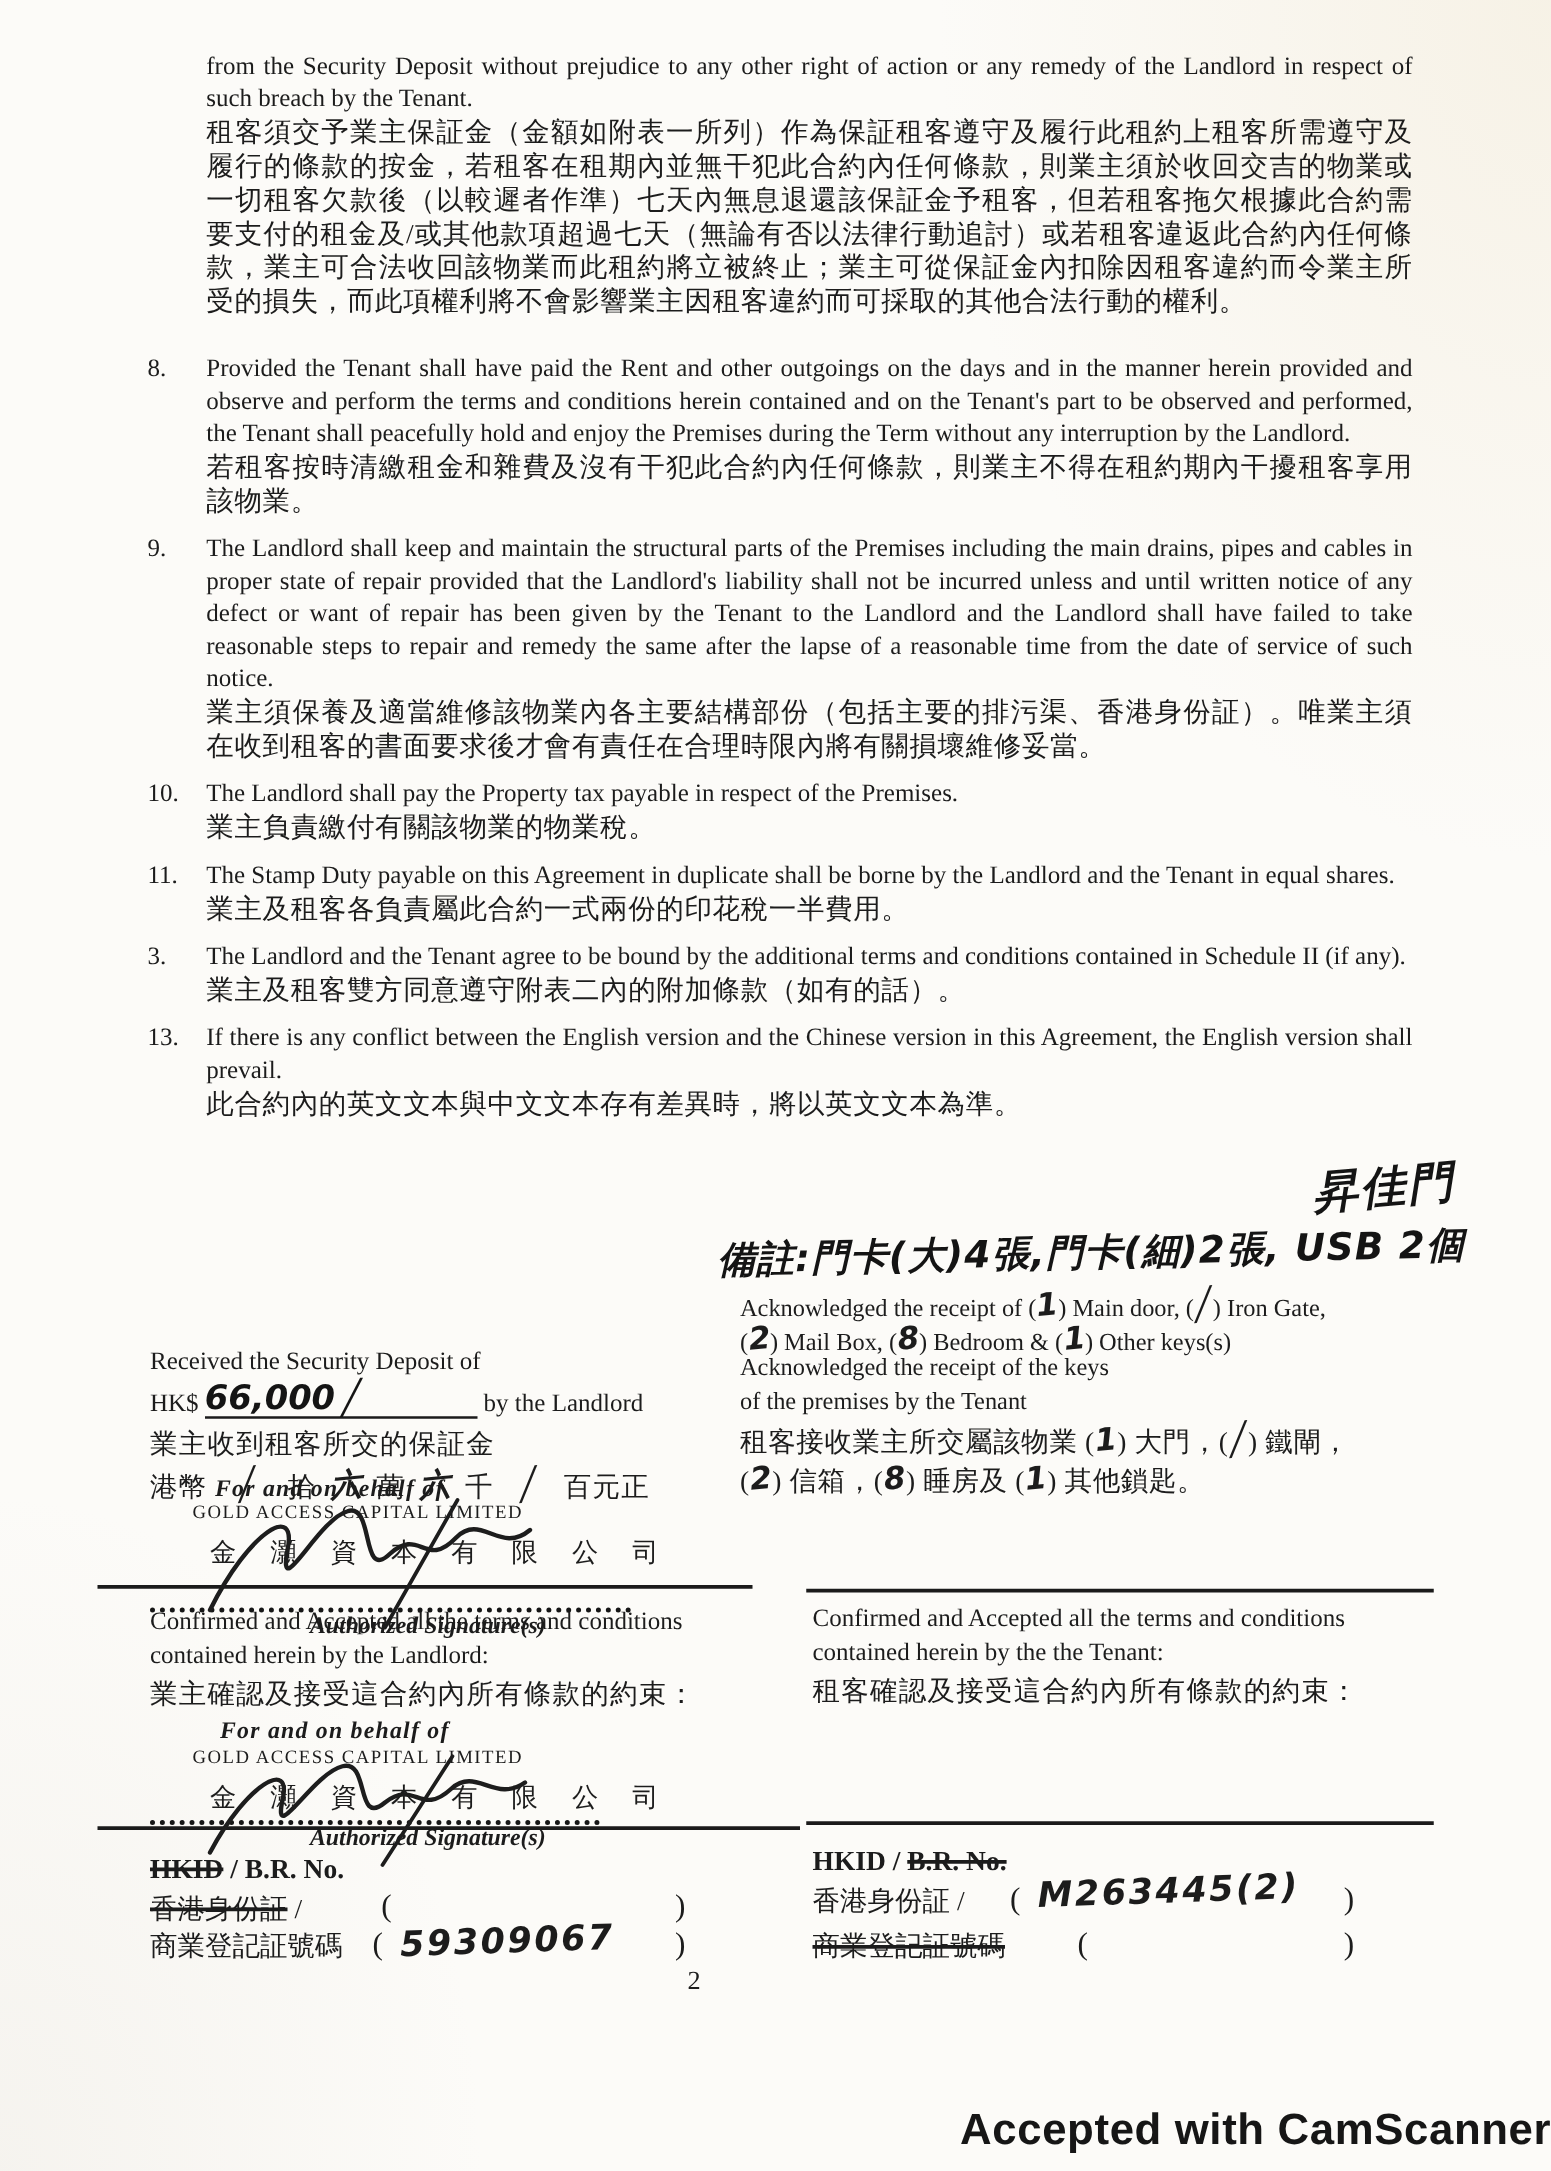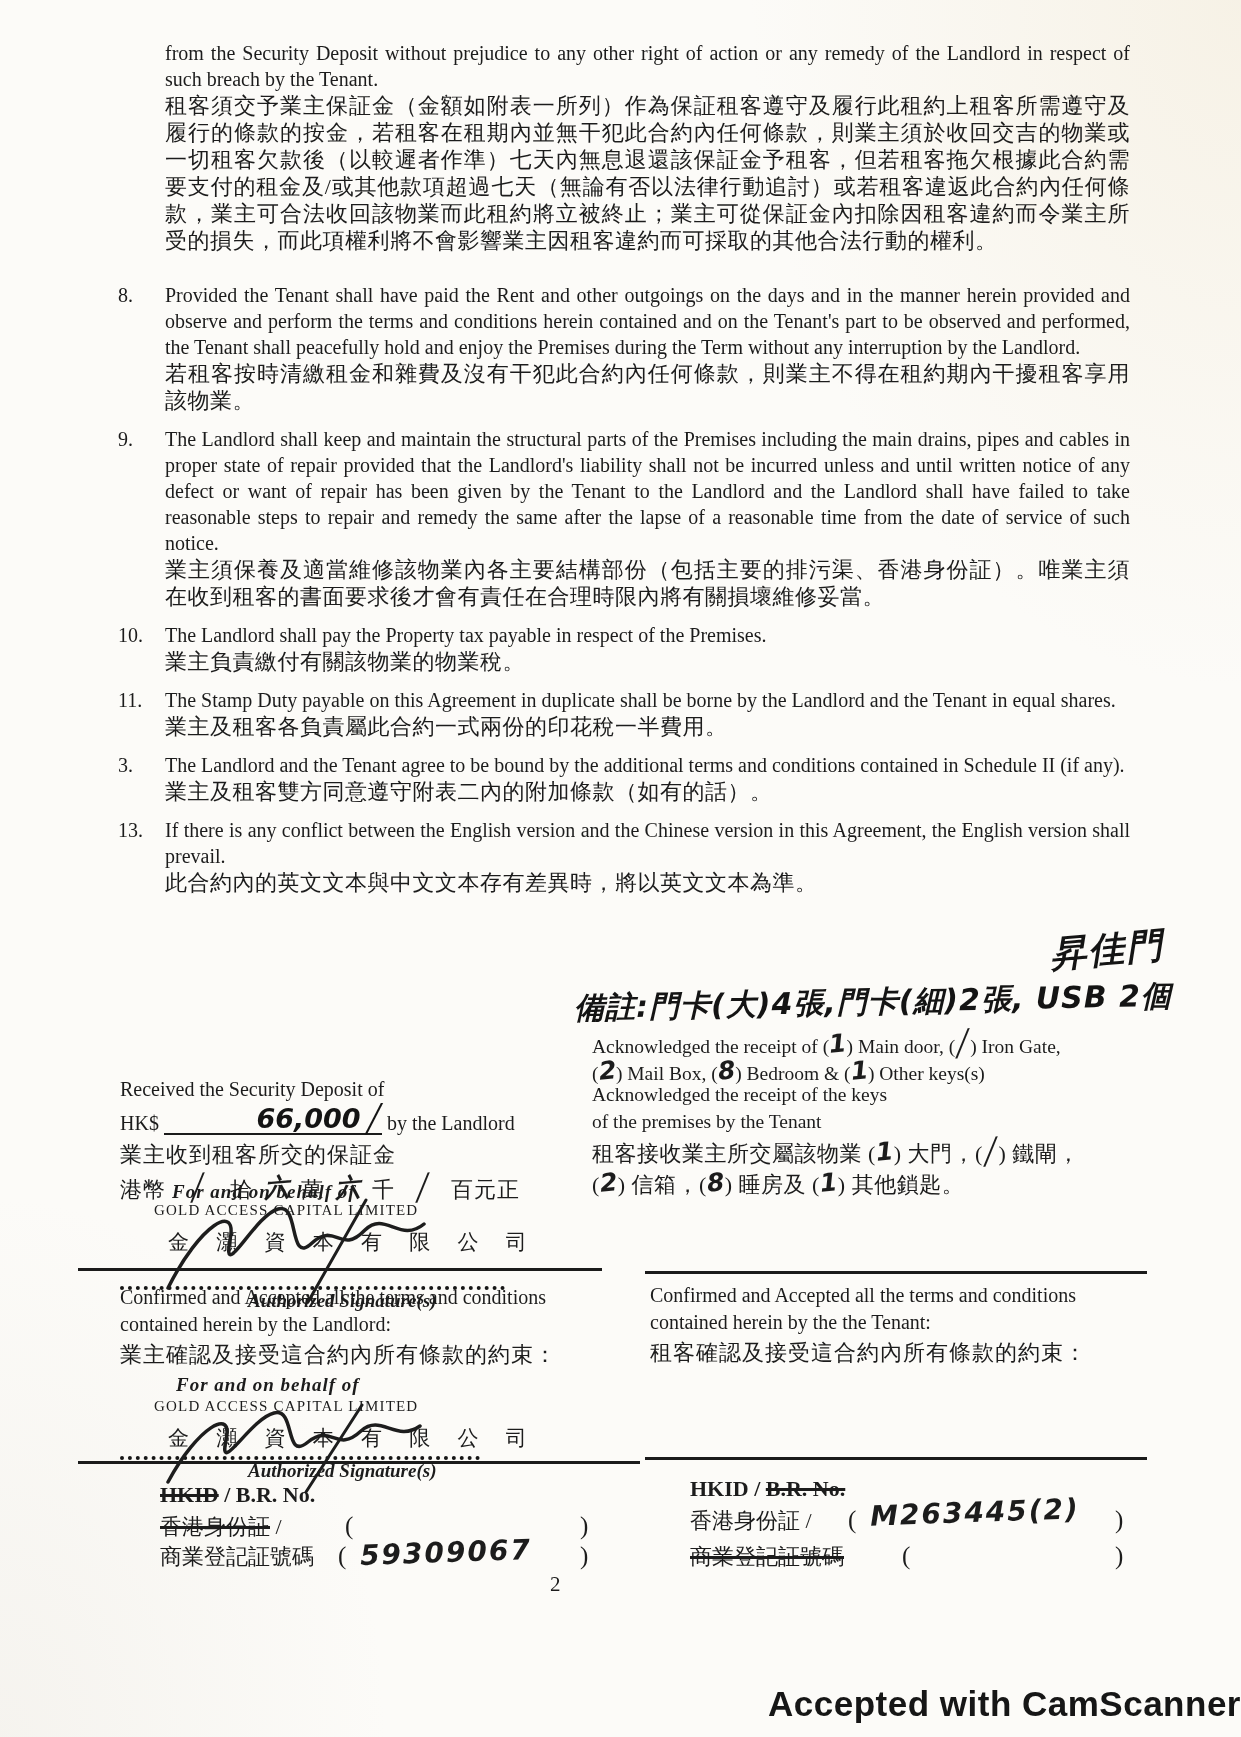--- a/index.html
+++ b/index.html
@@ -29,40 +29,40 @@
   .hw-note{left:574px;top:982px;font-size:30px;white-space:nowrap;transform:rotate(-1.2deg);letter-spacing:1px;}
   .hwv{display:inline-block;font-family:"DejaVu Sans",sans-serif;font-style:italic;font-weight:700;font-size:25px;transform:translateY(-1px) rotate(-5deg);min-width:14px;text-align:center;}
   
   .ack{left:592px;top:1030px;width:552px;}
   .ack .aen{font-size:19.5px;height:27px;}
   .ack .azh{font-size:22px;height:31px;letter-spacing:0.5px;}
   
   .receipt{left:120px;top:1078px;width:475px;}
   .r-line1{font-size:20px;height:27px;}
   .r-hk{font-size:20px;height:35px;}
-  .underfield{display:inline-block;width:218px;border-bottom:2.5px solid #1b1b1b;text-align:right;vertical-align:bottom;}
+  .underfield{display:inline-block;width:218px;border-bottom:2.5px solid #1b1b1b;text-align:left;vertical-align:bottom;}
   .underfield .hw{font-size:27px;line-height:27px;}
   .r-zh{font-size:22px;height:32px;letter-spacing:1px;}
   .amount{position:relative;font-size:22px;height:30px;letter-spacing:1px;}
   .amount .gap{display:inline-block;text-align:center;}
   .behalf-overlay{position:absolute;left:52px;top:9px;font-style:italic;font-weight:700;font-size:19px;letter-spacing:1px;white-space:nowrap;}
   .co-en{font-size:15px;font-weight:400;letter-spacing:1.2px;height:26px;padding-left:34px;white-space:nowrap;}
   .co-zh{font-size:21px;letter-spacing:11px;height:26px;padding-left:48px;white-space:nowrap;}
   .dotline{border-bottom:4px dotted #161616;width:385px;margin-top:32px;}
   .auth{font-style:italic;font-weight:700;font-size:19px;padding-left:128px;white-space:nowrap;}
   .sig{position:absolute;z-index:3;}
   
   .lconfirm{left:120px;top:1286px;width:490px;}
   .tconfirm{left:650px;top:1284px;width:500px;}
   .c-line{font-size:20px;height:27px;white-space:nowrap;}
   .c-zh{font-size:22px;height:34px;letter-spacing:1px;white-space:nowrap;}
   .behalf-line{font-style:italic;font-weight:700;font-size:19px;height:24px;padding-left:56px;letter-spacing:1px;}
   .dotline2{border-bottom:4px dotted #161616;width:360px;margin-top:6px;}
   
-  .ids{font-size:22px;margin-left:40px;}
+  .ids{font-size:22px;}
   .l-ids{left:120px;top:1482px;width:480px;}
   .t-ids{left:650px;top:1476px;width:500px;}
   .idrow{position:relative;height:30px;white-space:nowrap;}
   .idtitle{font-weight:700;font-size:22px;}
   .strike{text-decoration:line-through;text-decoration-thickness:2.5px;}
   .bigparen{font-size:25px;}
   .hw-id{font-family:"DejaVu Sans",sans-serif;font-style:italic;font-weight:700;font-size:28px;transform:rotate(-2deg);display:inline-block;letter-spacing:2px;}
   
   .rule{position:absolute;background:#1b1b1b;height:2.5px;}
   .pagenum{left:550px;top:1572px;font-size:21px;}

